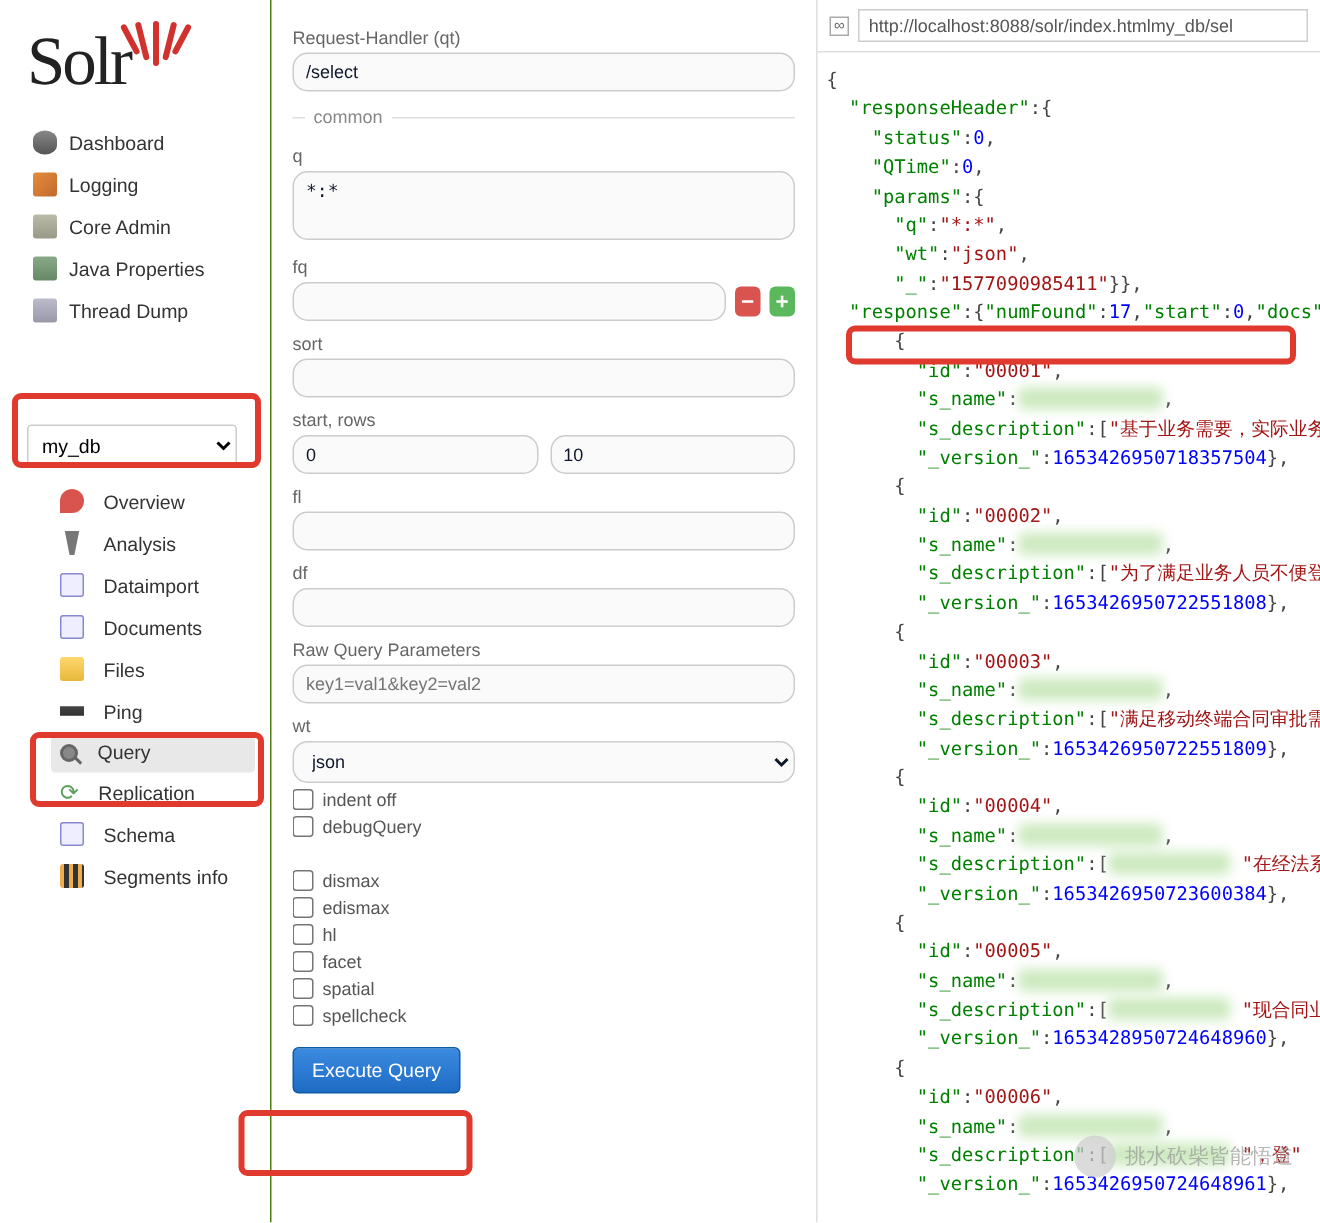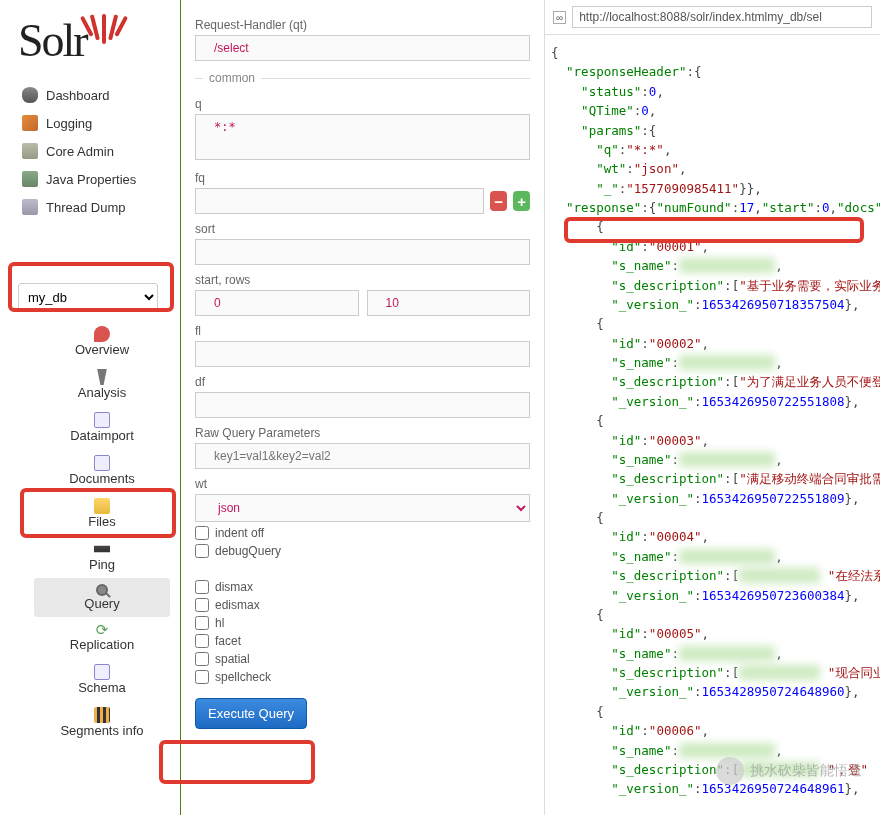--- a/index.html
+++ b/index.html
@@ -30,25 +30,25 @@
     .i-ping{background:linear-gradient(#555,#222);clip-path:polygon(0 30%,100% 30%,100% 70%,0 70%)}
     .i-plugins{background:#d9534f}
     .i-query{background:#888;border-radius:50%;position:relative;border:2px solid #666;width:12px;height:12px}
     .i-query::after{content:'';position:absolute;width:6px;height:2px;background:#666;right:-5px;bottom:-2px;transform:rotate(45deg)}
     .i-repl{color:#5b9e5b;font-size:15px;line-height:14px;width:auto;height:auto}
     .i-schema{background:#eef;border:1px solid #88c}
     .i-seg{background:repeating-linear-gradient(90deg,#f0ad4e 0 3px,#333 3px 6px)}
     .core-select { margin:14px 0 8px; }
     .core-select select { width:140px; padding:5px; border:1px solid #ccc; border-radius:3px; font-size:13px; background:#fff;margin-top:48px; }
     .subnav { list-style:none; margin-left:16px; }
-    .subnav li { padding:6px 6px; display:flex; align-items:center; gap:0; cursor:pointer; font-size:13px;flex-direction:column; }
+    .subnav li { padding:6px 6px; display:flex; align-items:center; gap:13px; cursor:pointer; font-size:13px; }
     .subnav li.selected { background:#e8e8e8; border-radius:3px; }
     .middle { flex:1; border-left:1px solid #4d7c0f; padding:10px 14px; font-size:12px; color:#555; position:relative; width:370px; flex-shrink:0; }
     .label { display:block; margin:8px 0 3px; color:#666; }
-    .field, .ta, .sel { width:100%; border:1px solid #ccc; border-radius:0; padding:5px 18px; font-size:12px; background:#fafafa; color:#be185d; }
+    .field, .ta, .sel { width:100%; border:1px solid #ccc; border-radius:10px; padding:5px 8px; font-size:12px; background:#fafafa; color:#0f172a; }
     .ta { height:46px; resize:none; }
     fieldset { border:1px solid #ddd; padding:0 8px 4px; margin:10px 0 4px; border-left:none; border-right:none; border-bottom:none; }
     legend { padding:0 6px; color:#888; font-size:12px; }
     .row2 { display:flex; gap:8px; }
     .row2 .field { flex:1; }
     .minus, .plus { width:20px; height:20px; border-radius:4px; display:inline-flex; align-items:center; justify-content:center; color:#fff; font-weight:bold; cursor:pointer; font-size:15px; }
     .minus { background:#d9534f; }
     .plus { background:#5cb85c; }
     .fq-row { display:flex; gap:6px; align-items:center; }
     .chk { display:flex; align-items:center; gap:6px; margin:4px 0; }

